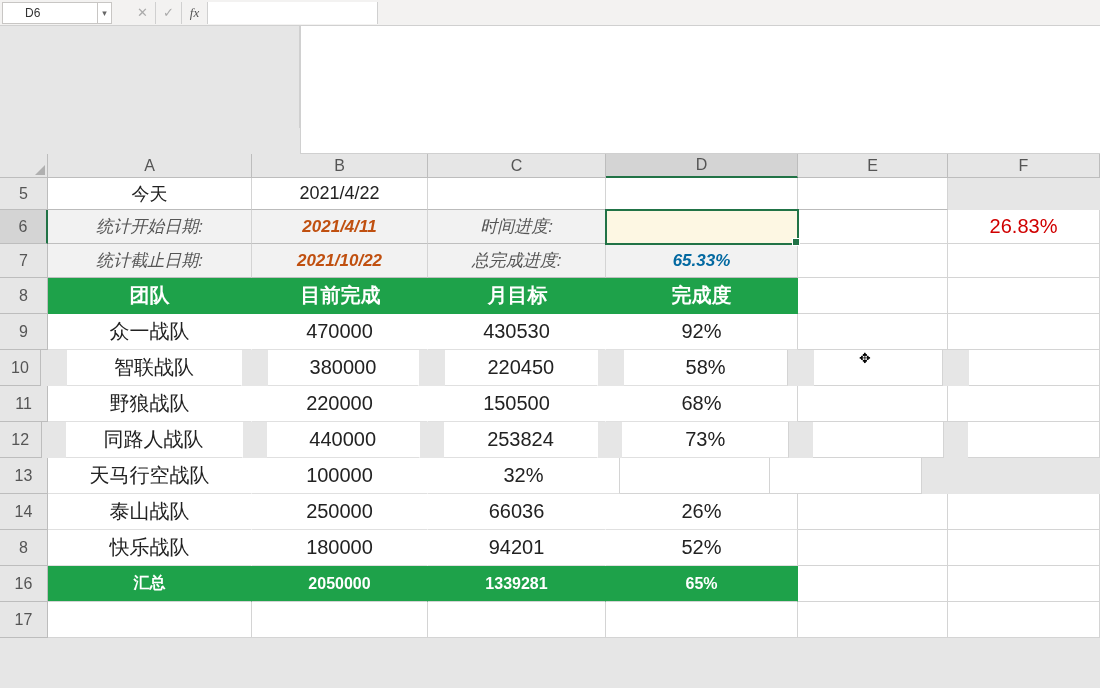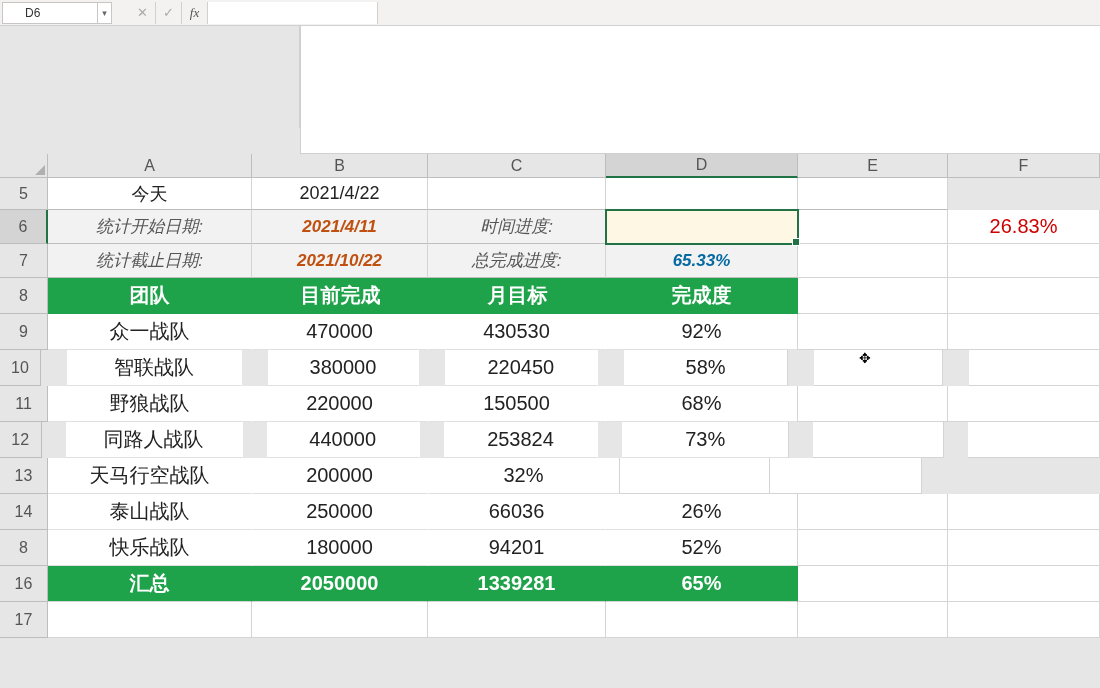--- a/index.html
+++ b/index.html
@@ -167,21 +167,21 @@
       border-bottom: 1px solid #1ea24a !important;
       color: #fff;
       font-weight: bold;
       font-size: 20px;
     }
     .summary-green {
       background: #1ea24a !important;
       border-right: 1px solid #1ea24a !important;
       color: #fff;
       font-weight: bold;
-      font-size: 20px;
+      font-size: 16px;
     }
     .team-cell { font-size: 20px; border-right: 1px solid #fff !important; }
     .num-cell { font-size: 20px; border-right: 1px solid #fff !important; }
     .pct-cell { font-size: 20px; }
 
     .data-table .cell.cA,.data-table .cell.cB,.data-table .cell.cC,.data-table .cell.cD {
       border-bottom: 1px solid #e0e0e0;
     }
     .data-table .cell.cA { border-right: none; }
     .data-table .cell.cB { border-right: none; }
@@ -317,21 +317,21 @@
         <div class="cell cA team-cell">同路人战队</div>
         <div class="cell cB num-cell">440000</div>
         <div class="cell cC num-cell">253824</div>
         <div class="cell cD pct-cell">73%</div>
         <div class="cell cE"></div>
         <div class="cell cF"></div>
       </div>
       <div class="row data-table r13" style="height: 36px;">
         <div class="rh">13</div>
         <div class="cell cA team-cell">天马行空战队</div>
-        <div class="cell cB num-cell">200000</div>
+        <div class="cell cB num-cell">100000</div>
         <div class="cell cD pct-cell">32%</div>
         <div class="cell cE"></div>
         <div class="cell cF"></div>
       </div>
       <div class="row data-table r14" style="height: 36px;">
         <div class="rh">14</div>
         <div class="cell cA team-cell">泰山战队</div>
         <div class="cell cB num-cell">250000</div>
         <div class="cell cC num-cell">66036</div>
         <div class="cell cD pct-cell">26%</div>

